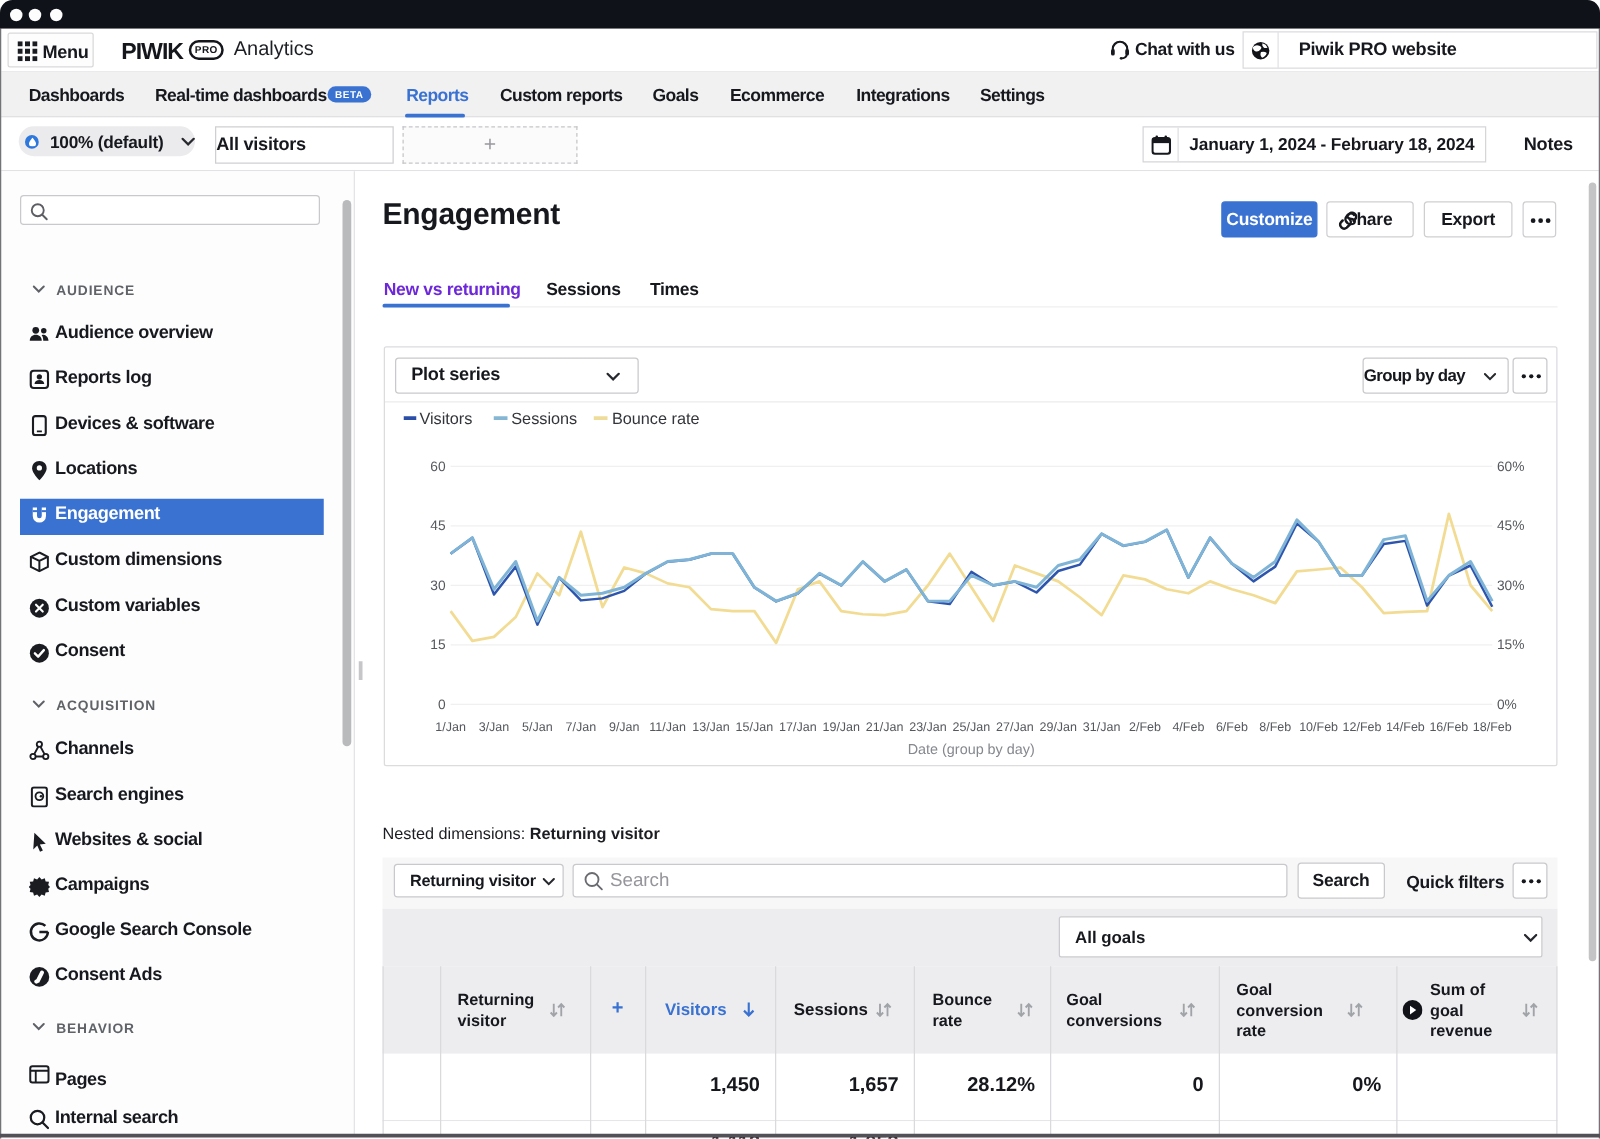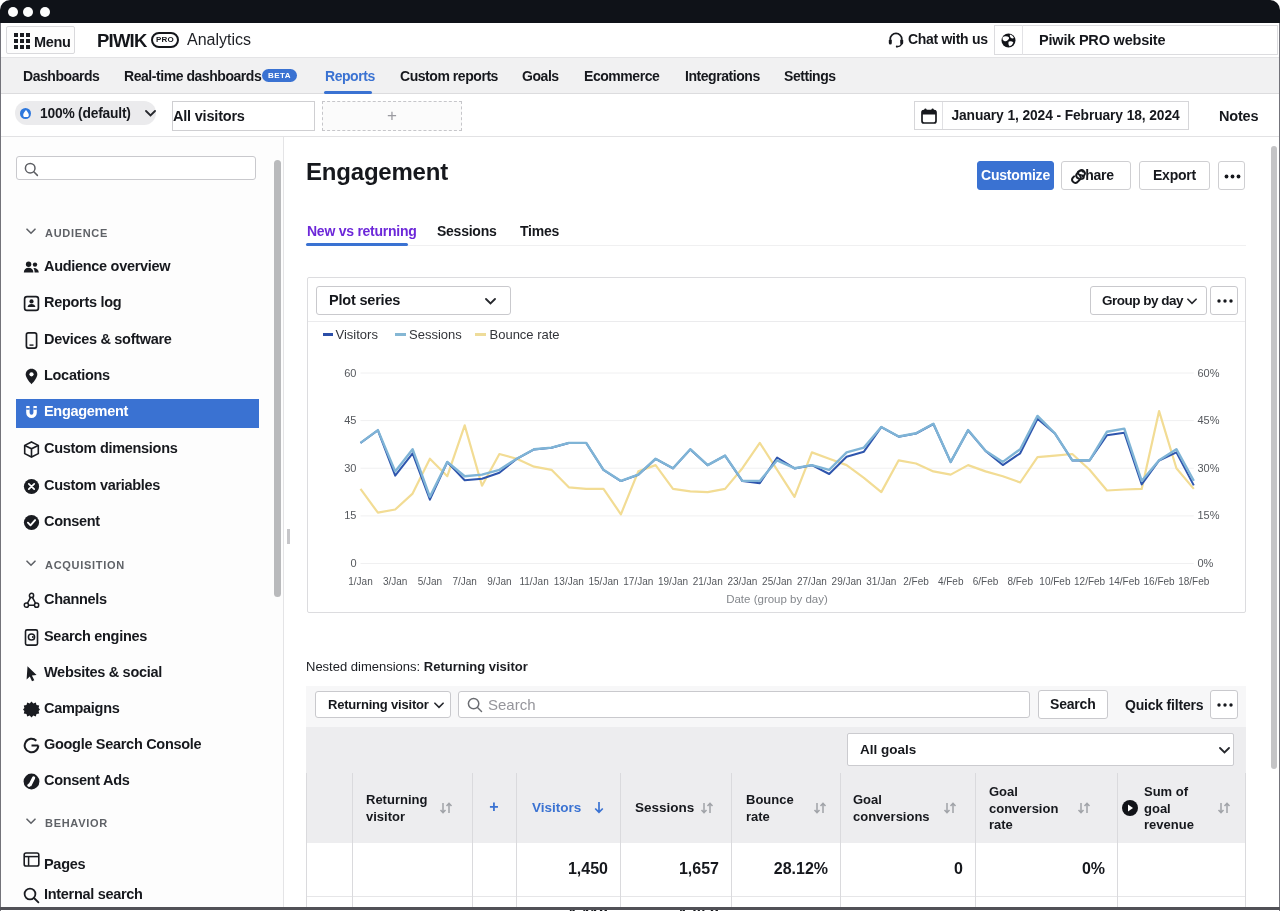--- a/index.html
+++ b/index.html
@@ -49,21 +49,21 @@
 .main { position:absolute; left:284px; top:137px; width:996px; height:771px; background:#fff; }
 h1.eng { position:absolute; left:22px; top:11px; font-size:24px; font-weight:bold; letter-spacing:-0.2px; }
 .btn { position:absolute; border:1px solid #cfcfd2; border-radius:3px; background:#fff; font-size:14px; font-weight:bold; text-align:center; letter-spacing:-0.2px; }
 .btn.primary { background:#3a72d2; border-color:#3a72d2; color:#fff; }
 .t2 { position:absolute; top:85.5px; font-size:14px; font-weight:bold; letter-spacing:-0.25px; }
 .t2.blue { color:#6d28d9; }
 .t2line { position:absolute; left:22px; top:107.5px; width:940px; height:1px; background:#f0f0f1; }
 .t2u { position:absolute; left:22px; top:105.5px; width:102px; height:3.5px; background:#3a72d2; border-radius:2px; }
 .card { position:absolute; left:22.5px; top:140px; width:939px; height:336px; border:1px solid #dcdcdf; border-radius:2px; background:#fff; }
 .psbox { position:absolute; left:8.5px; top:7.5px; width:195px; height:29px; border:1px solid #c9c9cd; border-radius:3px; background:#fff; font-size:14.5px; font-weight:bold; line-height:27px; padding-left:12px; letter-spacing:-0.2px; }
-.gbox { position:absolute; left:782.5px; top:7.5px; width:117px; height:29px; border:1px solid #c9c9cd; border-radius:3px; background:#fff; font-size:13.5px; font-weight:bold; line-height:27px; padding-left:11px; letter-spacing:-0.5px; }
+.gbox { position:absolute; left:782.5px; top:7.5px; width:117px; height:29px; border:1px solid #c9c9cd; border-radius:3px; background:#fff; font-size:13.5px; font-weight:bold; line-height:27px; letter-spacing:-0.5px; }
 .dots3 { border:1px solid #c9c9cd; border-radius:3px; background:#fff; }
 .carddiv { position:absolute; left:0; top:43px; width:937px; height:1px; background:#ebebed; }
 .legend { position:absolute; left:15px; top:49px; font-size:13px; color:#33353a; }
 .nested { position:absolute; left:22px; top:522px; font-size:13px; color:#1b1d22; }
 .tblwrap { position:absolute; left:22px; top:549px; width:940px; height:222px; }
 .ttool { position:absolute; left:0; top:0; width:940px; height:41px; background:#f7f7f8; }
 .tsel { position:absolute; left:9px; top:4.5px; width:135.5px; height:27px; border:1px solid #c9c9cd; border-radius:3px; background:#fff; font-size:13px; font-weight:bold; line-height:25px; padding-left:12px; letter-spacing:-0.2px; }
 .tsearch { position:absolute; left:152px; top:4.5px; width:571.5px; height:27px; border:1px solid #c9c9cd; border-radius:3px; background:#fff; }
 .tsearch .ph { position:absolute; left:29px; top:4px; font-size:15px; color:#95959b; }
 .tsbtn { position:absolute; left:731.5px; top:3.5px; width:70.5px; height:29px; border:1px solid #c9c9cd; border-radius:3px; background:#fff; font-size:14px; font-weight:bold; text-align:center; line-height:27px; letter-spacing:-0.2px; }

